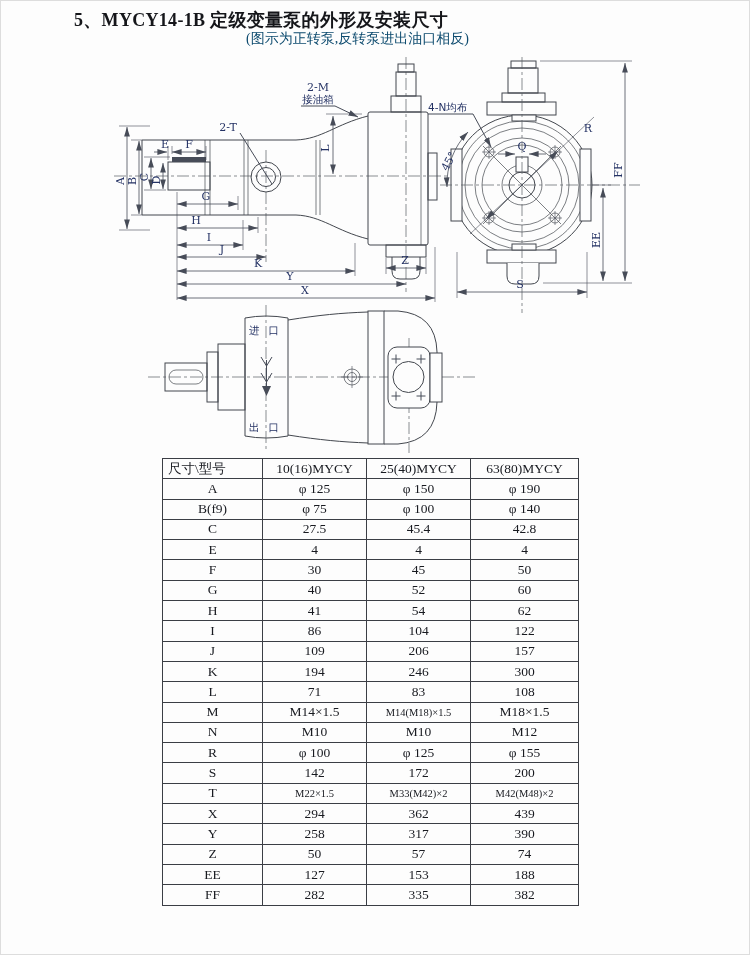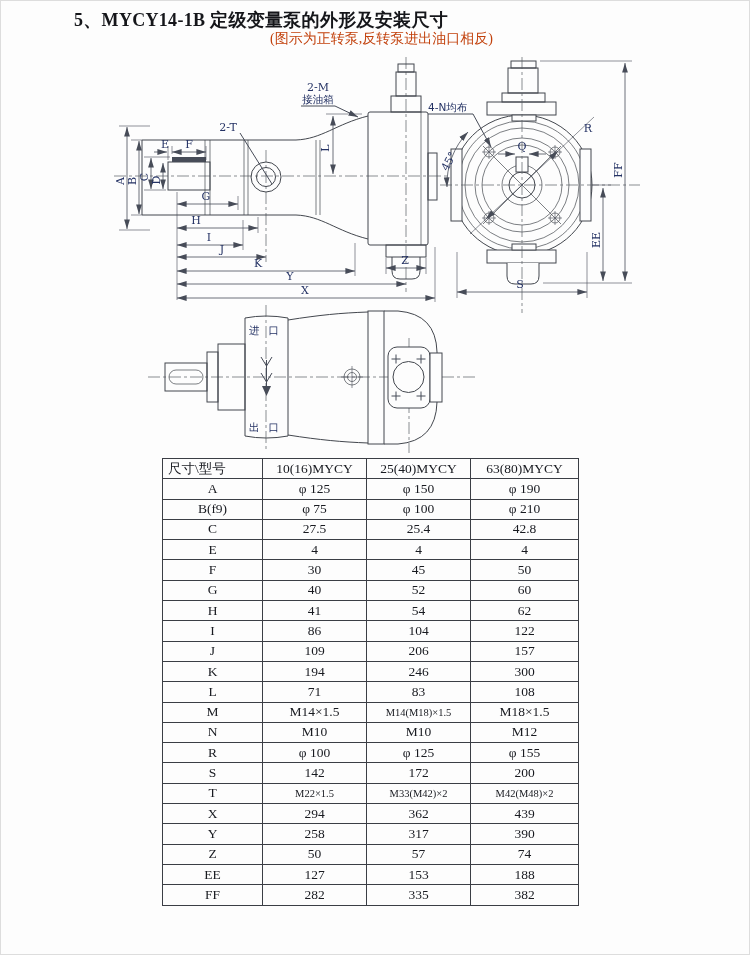--- a/index.html
+++ b/index.html
@@ -1,21 +1,21 @@
 <!DOCTYPE html>
 <html><head>
 <meta charset="utf-8">
 <style>
   html,body{margin:0;padding:0;background:#ededed;}
   .page{position:relative;width:750px;height:955px;background:#fdfdfd;margin:0 auto;
         font-family:"Liberation Serif","DejaVu Serif",serif;overflow:hidden;
         box-shadow:inset 0 0 0 1px #ddd;}
   .t1{position:absolute;left:74px;top:8px;font-weight:700;font-size:18px;color:#15161a;
       font-family:"Liberation Serif","DejaVu Serif",serif;letter-spacing:0.3px;}
-  .t2{position:absolute;left:246px;top:30px;font-weight:400;font-size:14px;color:#c2410c;margin-left:24px;}
+  .t2{position:absolute;left:246px;top:30px;font-weight:400;font-size:14px;color:#0c4a6e;}
   svg.drawing{position:absolute;left:0;top:0;}
   .ln{stroke:#43474e;stroke-width:1;fill:none;}
   .thin{stroke:#43474e;stroke-width:0.7;fill:none;}
   .cl{stroke:#565b63;stroke-width:0.7;fill:none;stroke-dasharray:12 3 3 3;}
   .dim{stroke:#474c58;stroke-width:0.8;fill:none;}
   .ext{stroke:#474c58;stroke-width:0.6;fill:none;}
   .dl{stroke:#474c58;stroke-width:1;fill:none;}
   .lb{font-family:"DejaVu Serif","Liberation Serif",serif;font-size:11px;fill:#243264;}
   .lbc{font-family:"DejaVu Sans","Liberation Sans",sans-serif;font-size:10.5px;fill:#243264;}
   .mask{fill:#fdfdfd;}
@@ -245,26 +245,26 @@
         <tr>
           <td>A</td>
           <td>φ 125</td>
           <td>φ 150</td>
           <td>φ 190</td>
         </tr>
         <tr>
           <td>B(f9)</td>
           <td>φ 75</td>
           <td>φ 100</td>
-          <td>φ 210</td>
+          <td>φ 140</td>
         </tr>
         <tr>
           <td>C</td>
           <td>27.5</td>
-          <td>25.4</td>
+          <td>45.4</td>
           <td>42.8</td>
         </tr>
         <tr>
           <td>E</td>
           <td>4</td>
           <td>4</td>
           <td>4</td>
         </tr>
         <tr>
           <td>F</td>

